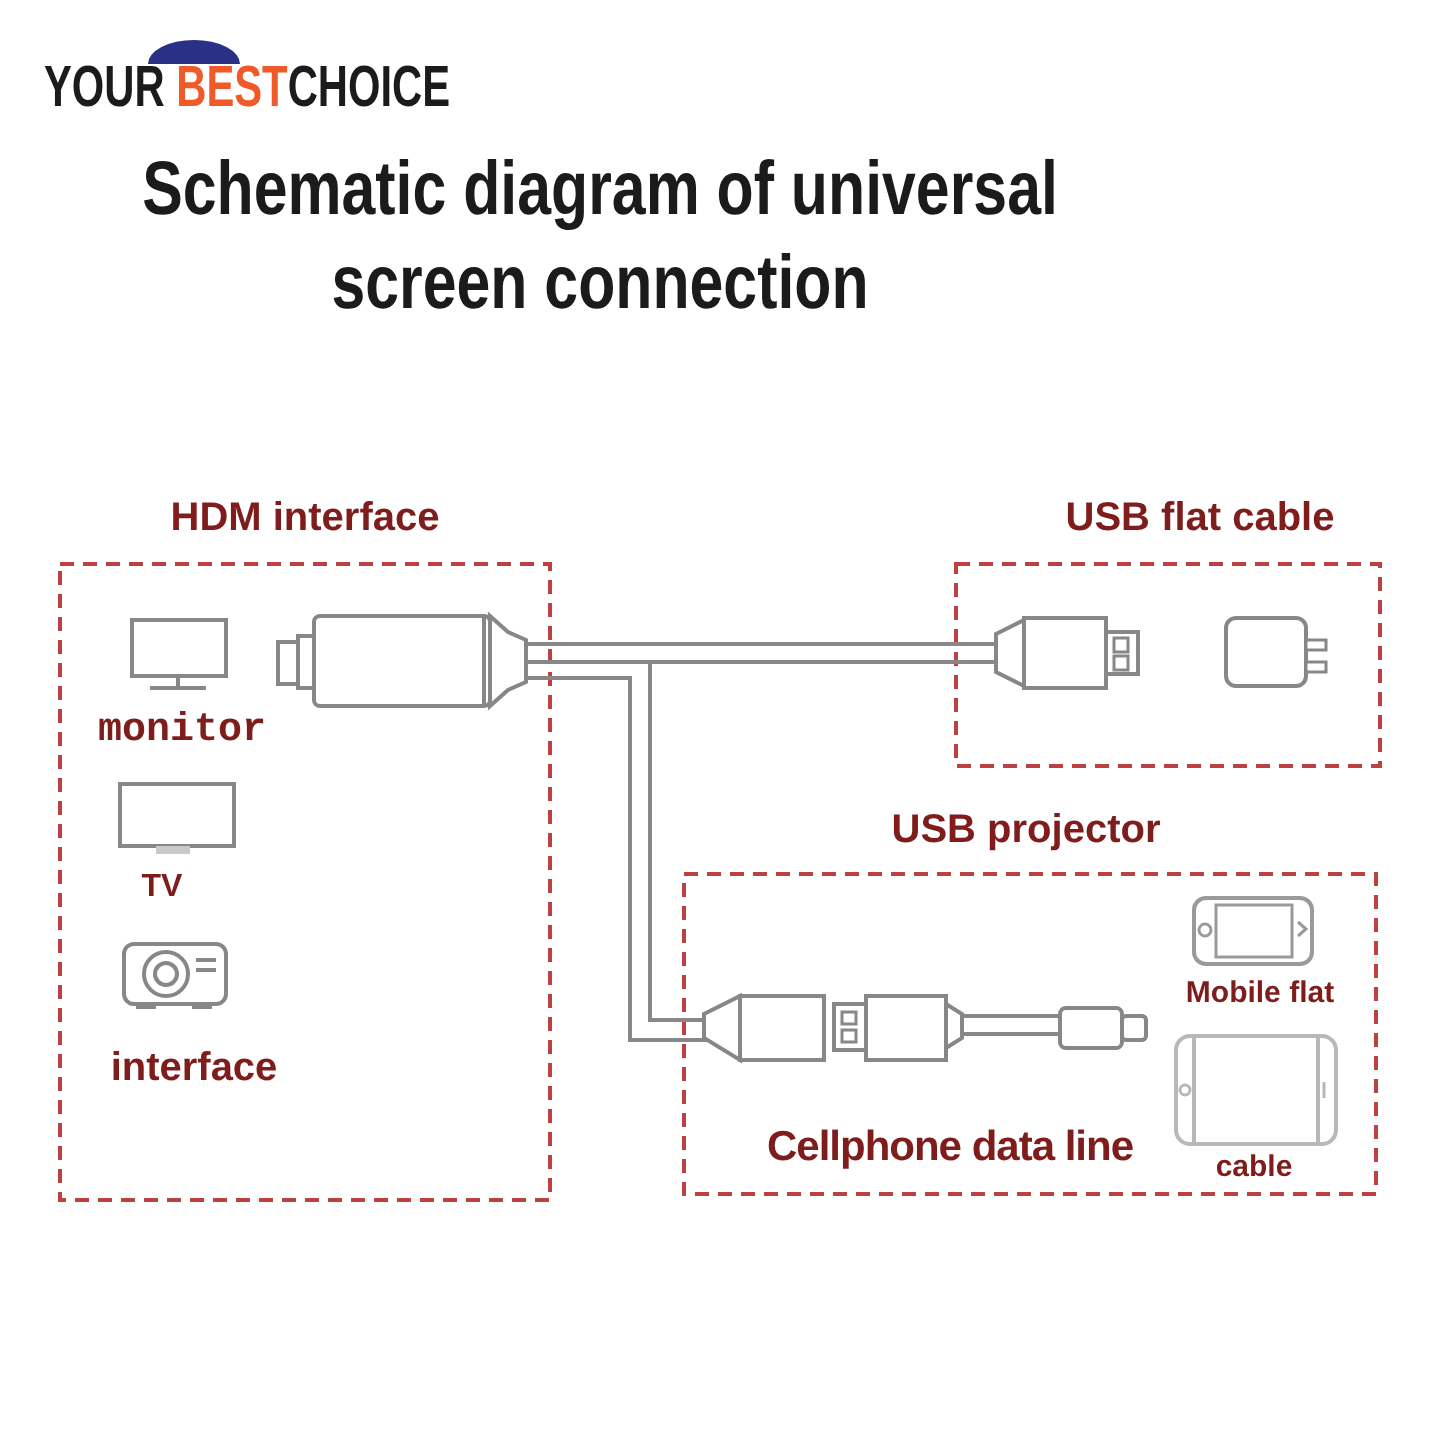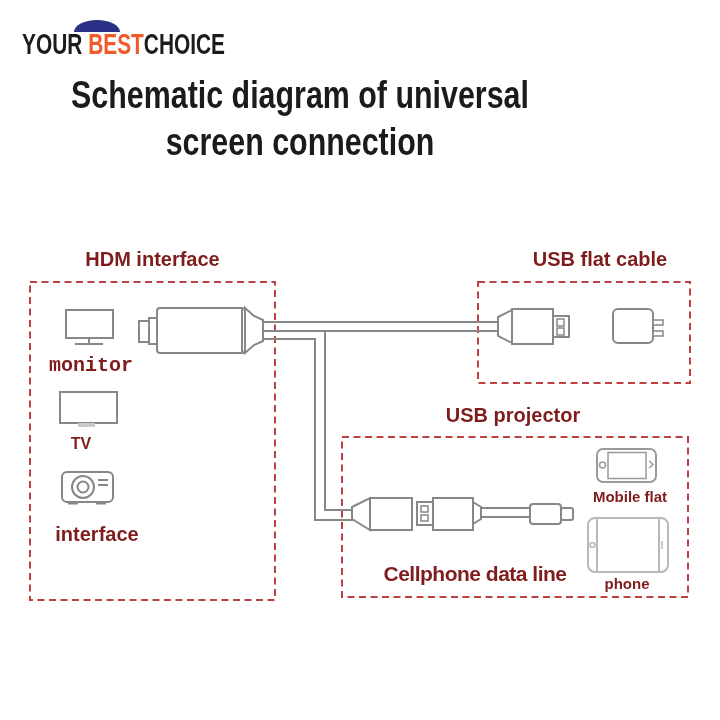--- a/index.html
+++ b/index.html
@@ -53,21 +53,21 @@
 <div class="abs" id="title">
   <div>Schematic diagram of universal</div>
   <div>screen connection</div>
 </div>
 
 <div class="label" id="lbl-hdm">HDM interface</div>
 <div class="label" id="lbl-usb-power">USB flat cable</div>
 <div class="label" id="lbl-usb-if">USB projector</div>
 <div class="label" id="lbl-cdl">Cellphone data line</div>
 <div class="label" id="lbl-mobile">Mobile flat</div>
-<div class="label" id="lbl-flat">phone</div>
+<div class="label" id="lbl-flat">cable</div>
 <div class="label" id="lbl-monitor">monitor</div>
 <div class="label" id="lbl-tv">TV</div>
 <div class="label" id="lbl-projector">interface</div>
 
 <svg class="abs" id="diagram" width="720" height="720" viewBox="0 0 720 720" xmlns="http://www.w3.org/2000/svg">
 
   <g stroke="#bf4040" stroke-width="2" fill="none" stroke-dasharray="7 4.5">
     <rect x="30" y="282" width="245" height="318"></rect>
     <rect x="478" y="282" width="212" height="101"></rect>
     <rect x="342" y="437" width="346" height="160"></rect>

